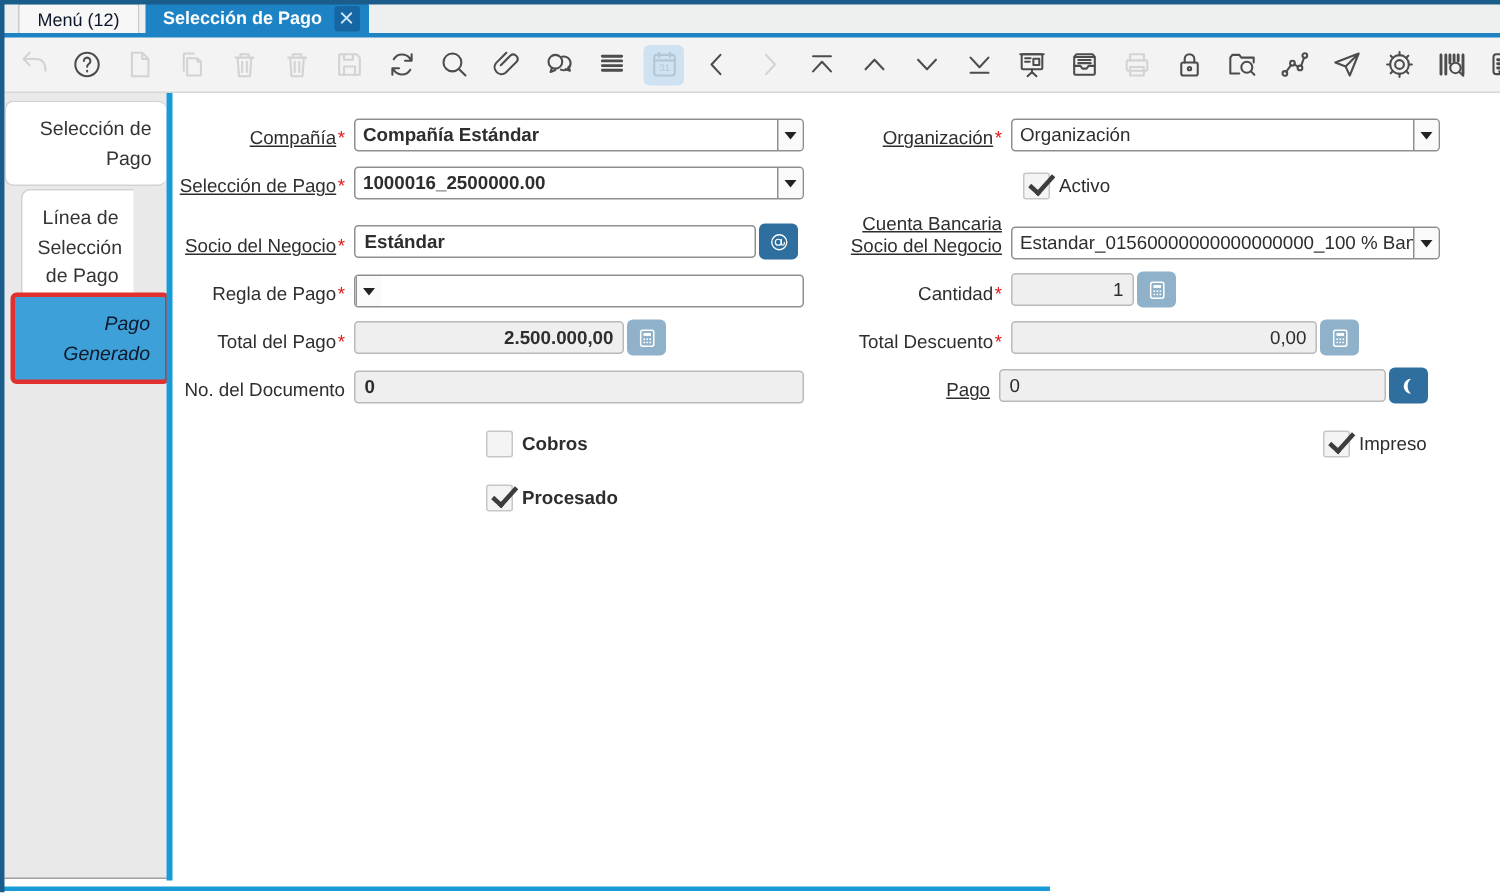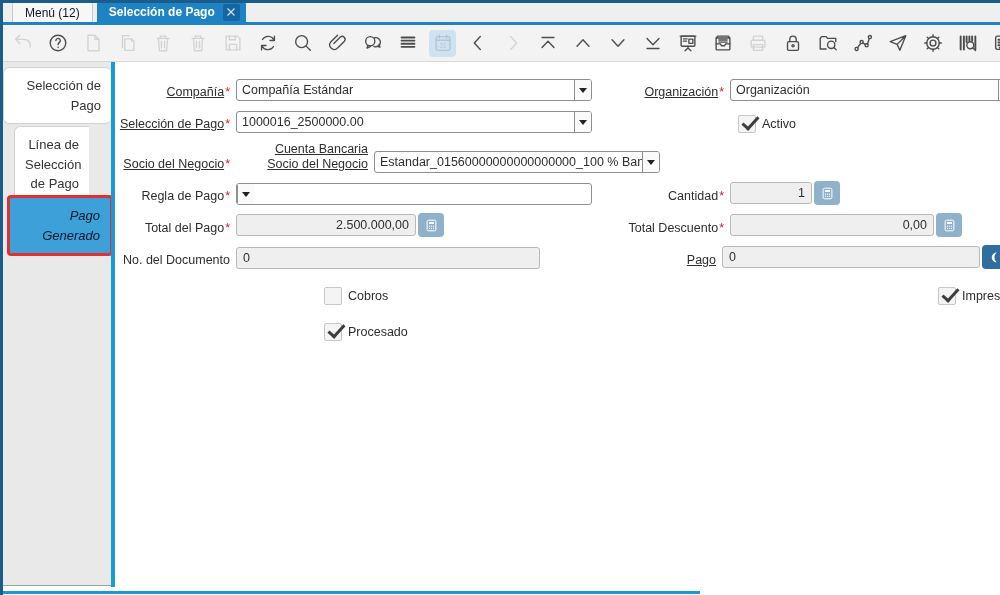--- a/index.html
+++ b/index.html
@@ -39,21 +39,21 @@
   .stab.t3 { left:4px; width:106px; top:133px; min-height:49px; background:#3da0d8; color:#0f172a; font-style:italic; border:3px solid #e03030; border-radius:4px; display:flex; flex-direction:column; justify-content:flex-start; align-items:flex-end;}
 
   
   .main { position:absolute; left:115px; top:62px; width:885px; height:524px; background:#fff; padding-top:9px; padding-left:2px; z-index:4;}
   .row { display:flex; align-items:flex-end; height:30px; margin-bottom:2px; }
   .row.tall { height:38px; }
   .row.cbrow { height:34px;gap:40px; }
   .lbl { width:113px; text-align:right; flex:0 0 auto; line-height:1.25; }
   .lbl-r { width:132px; text-align:right; flex:0 0 auto; line-height:1.25; padding-left:6px;}
   .gap { width:6px; flex:0 0 auto; }
-  .fld-l { width:356px; flex:0 0 auto; display:flex; align-items:center;}
+  .fld-l { width:300px; flex:0 0 auto; display:flex; align-items:center;font-weight:bold;}
   .fld-r { width:286px; flex:0 0 auto; display:flex; align-items:center;}
   .link { text-decoration:underline; }
   .req { color:#e01919; margin-left:1px; }
 
   .combo { display:flex; height:22px; border:1px solid #8f8f8f; border-radius:3px; background:#fff; overflow:hidden; width:100%;}
   .combo .txt { flex:1; padding:0 5px; line-height:20px; white-space:nowrap; overflow:hidden; }
   .combo .dbtn { width:17px; border-left:1px solid #8f8f8f; background:#fafafa; display:flex; align-items:center; justify-content:center; flex:0 0 auto;}
   .arrow-down { width:0; height:0; border-left:4px solid transparent; border-right:4px solid transparent; border-top:5px solid #222; }
 
   .ro { height:22px; background:#efefef; border:1px solid #b9b9b9; border-radius:3px; padding:0 6px; line-height:20px; white-space:nowrap; overflow:hidden;}
@@ -319,20 +319,30 @@
       <div class="cb checked">
           <span class="check"></span>
         </div>
       <span class="cblabel">Activo</span>
     </div>
   </div>
 
   <div class="row tall">
     <div class="lbl"><span class="link">Socio del Negocio</span><span class="req">*</span></div>
     <div class="gap"></div>
+    <div class="fld-l">
+      <div class="tf" style="width:268px;"><span>Estándar</span></div>
+      <button class="sqbtn dark">
+        <svg viewBox="0 0 24 24">
+            <circle cx="12" cy="12" r="8" stroke="#fff" fill="none" stroke-width="1.4"></circle>
+            <circle cx="11" cy="12" r="3.2" stroke="#fff" fill="none" stroke-width="1.3"></circle>
+            <path d="M14.2 9 v4.5 a1.6 1.6 0 0 0 3.2 0 V12" stroke="#fff" fill="none" stroke-width="1.3" stroke-linecap="round"></path>
+          </svg>
+      </button>
+    </div>
     <div class="lbl-r"><span class="link">Cuenta Bancaria Socio del Negocio</span></div>
     <div class="gap"></div>
     <div class="fld-r">
       <div class="combo">
         <span class="txt">Estandar_01560000000000000000_100 % Banco, Ban</span>
         <span class="dbtn">
             <span class="arrow-down"></span>
           </span>
       </div>
     </div>

